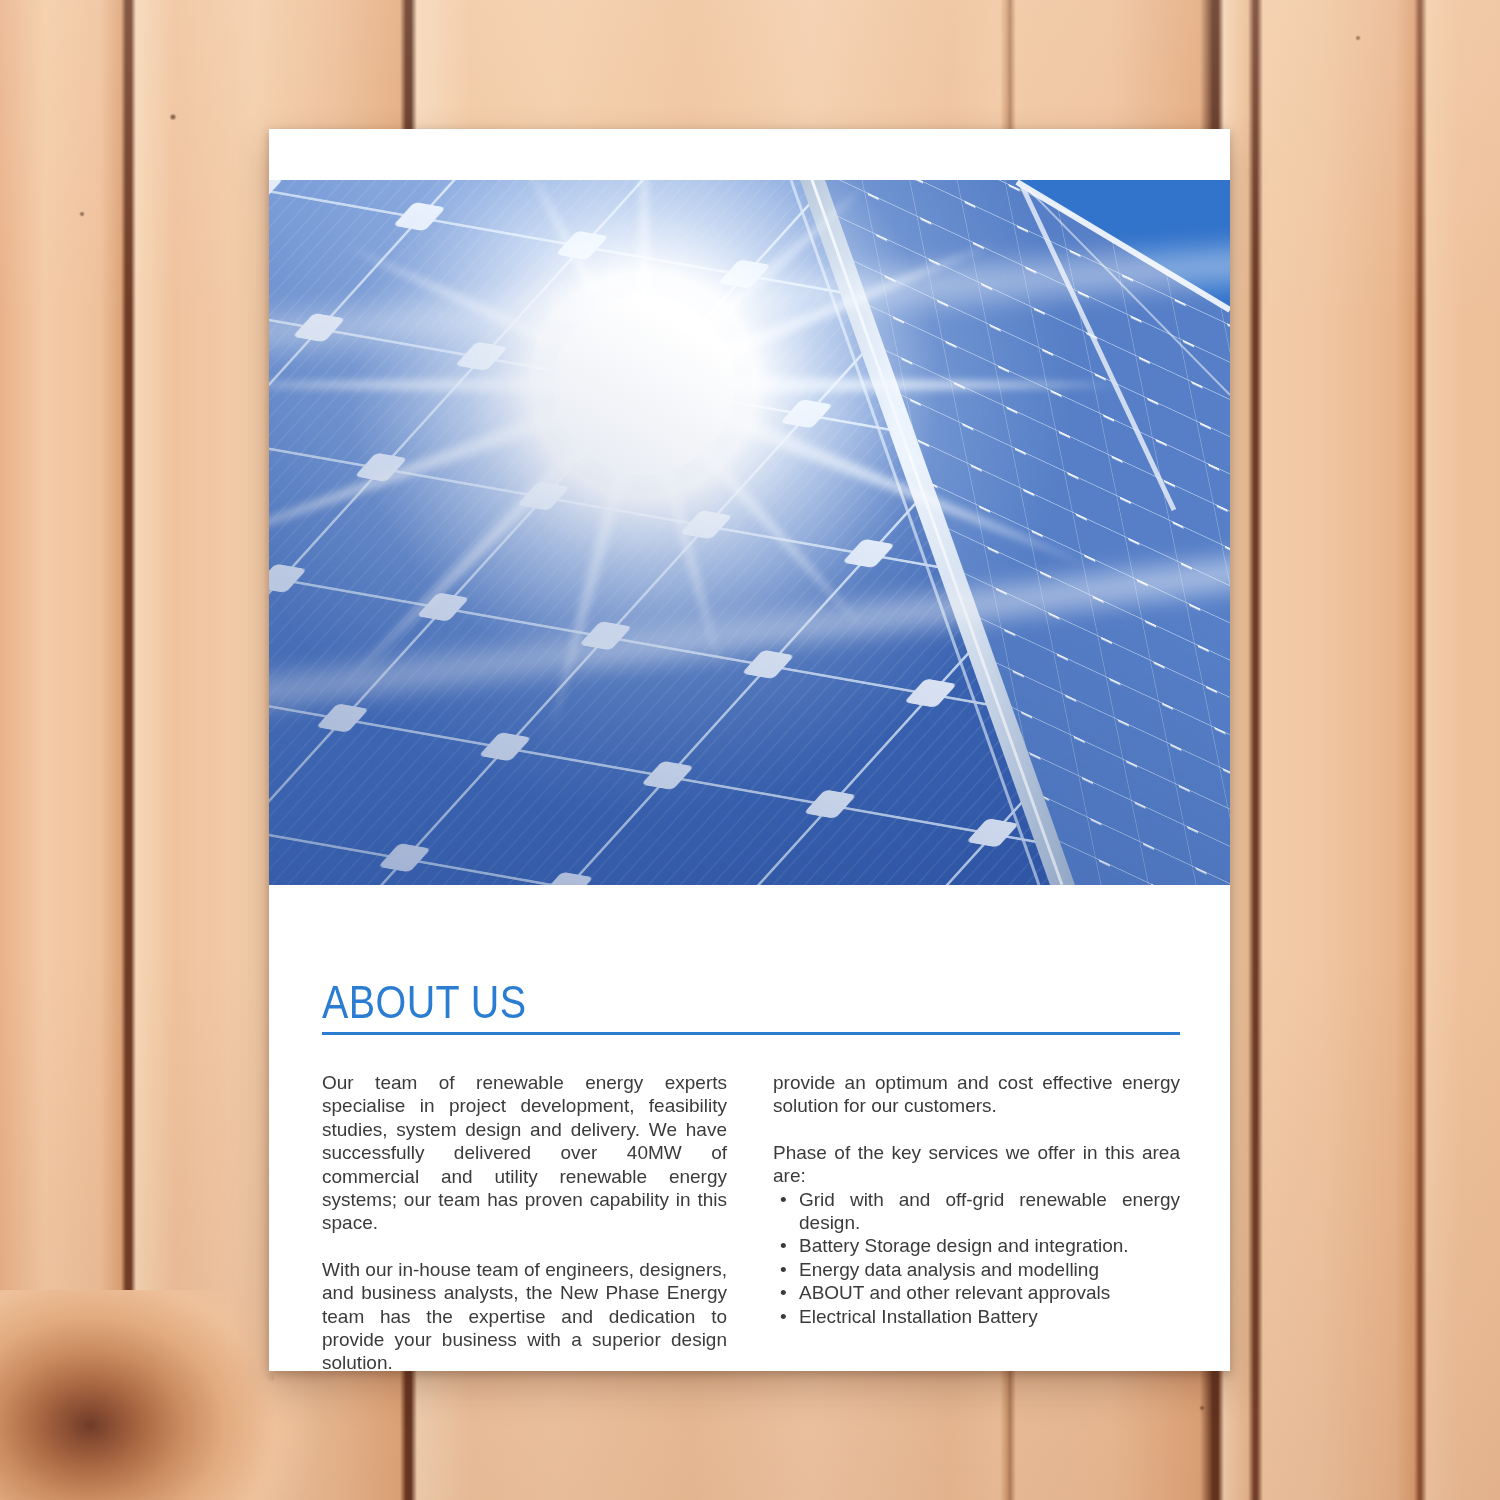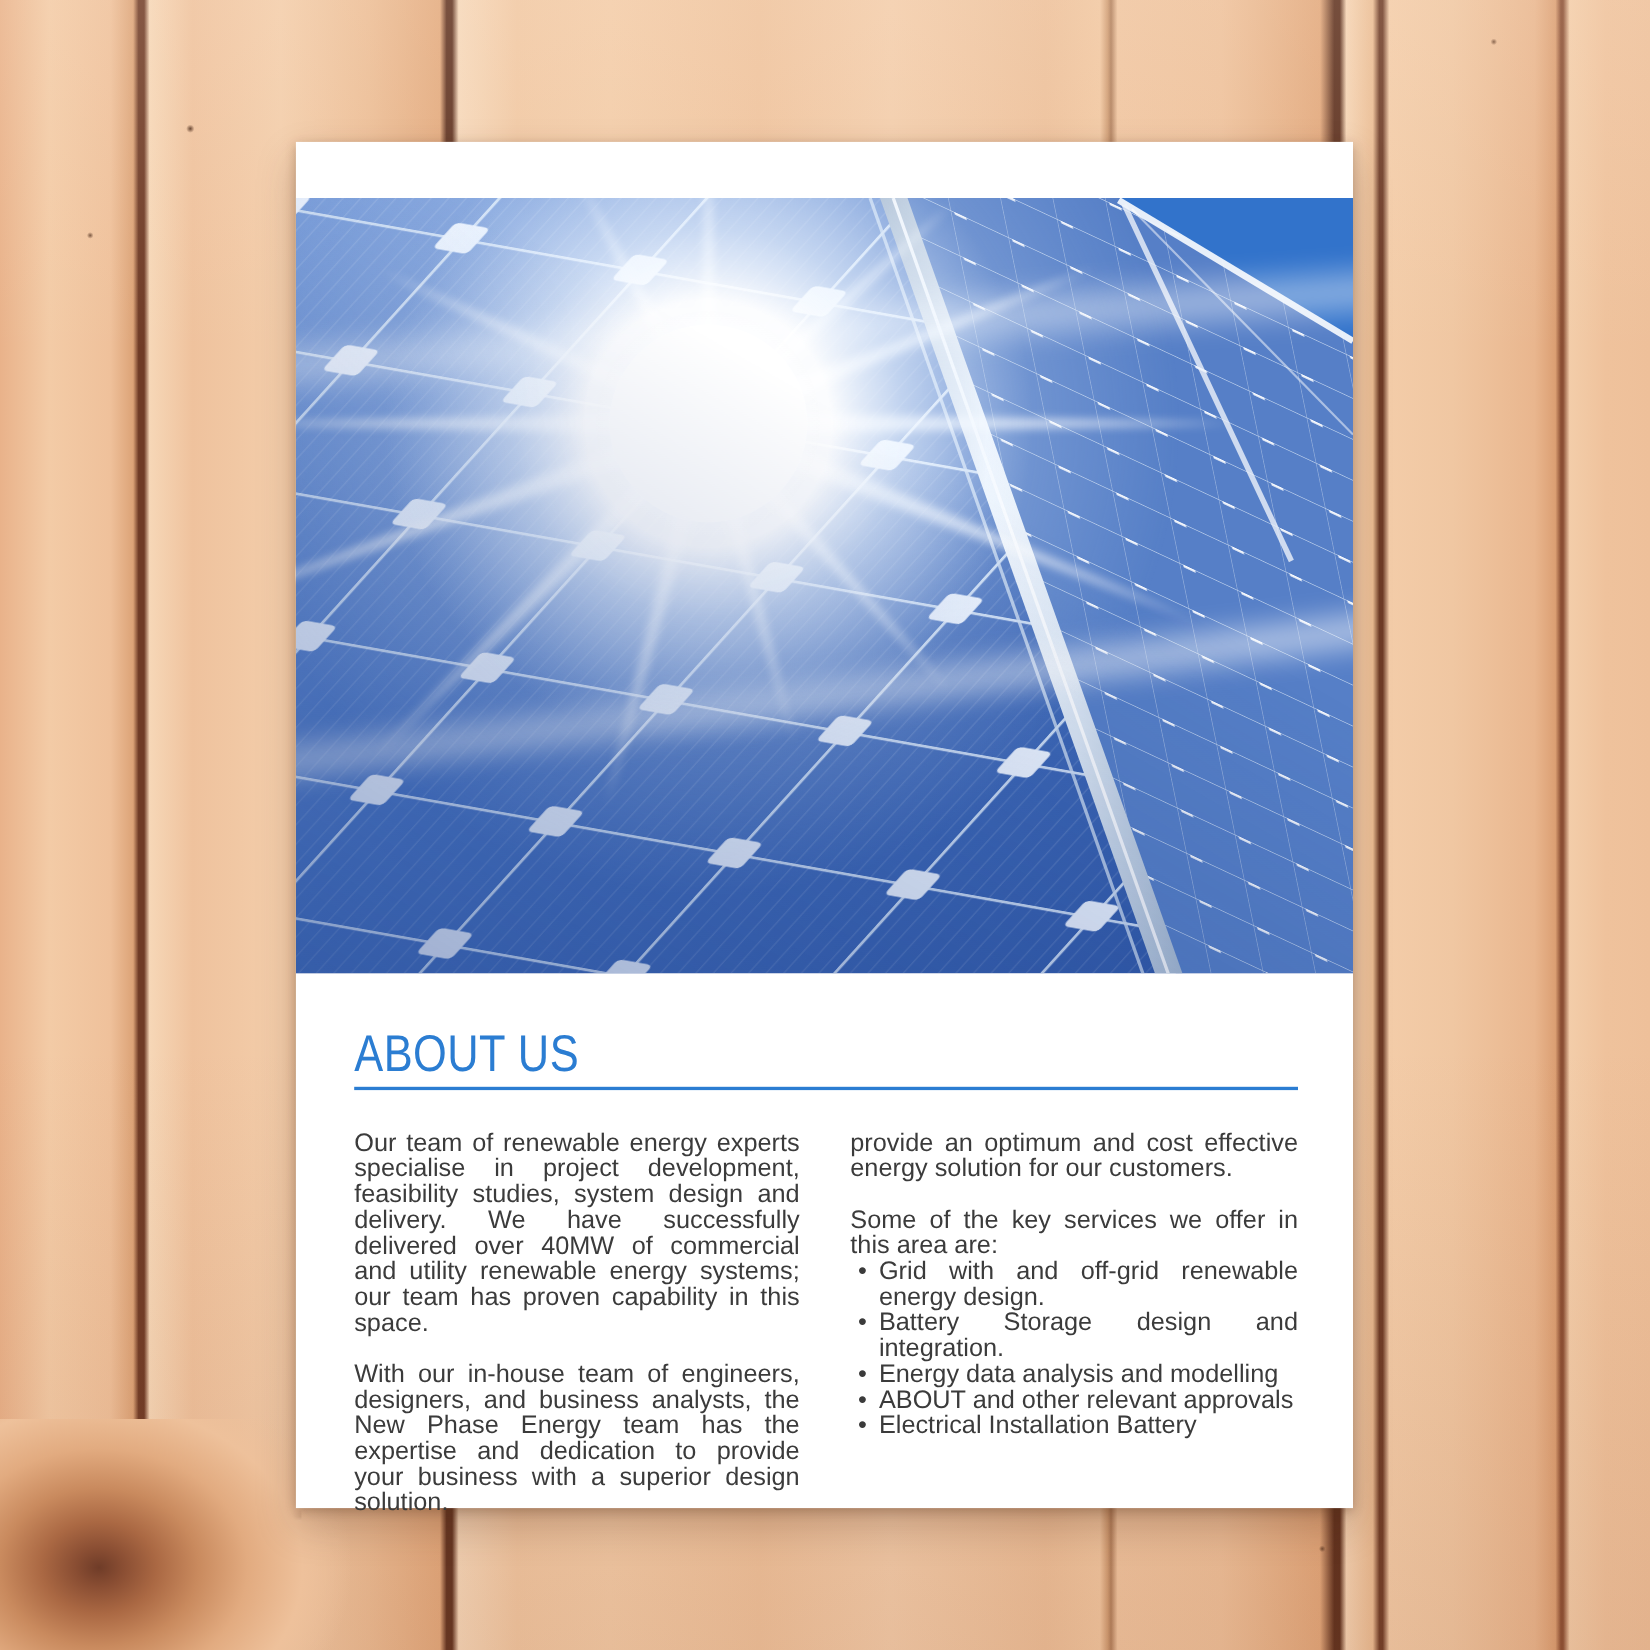--- a/index.html
+++ b/index.html
@@ -45,32 +45,32 @@
   .sheet{
     position:absolute;left:269px;top:129px;width:961px;height:1242px;
     background:#ffffff;
     box-shadow:0 3px 9px rgba(82,42,24,.30), 0 16px 34px rgba(82,42,24,.26);
   }
   .hero{
     position:absolute;left:0;top:51px;width:961px;height:705px;overflow:hidden;
   }
   .hero svg{display:block;width:100%;height:100%;}
   .content{
-    position:absolute;left:53px;top:756px;width:858px;
+    position:absolute;left:53px;top:800px;width:858px;
   }
   .heading{
     margin-top:51px;
     font-size:47px;line-height:44px;font-weight:400;
     color:#2b7dd2;letter-spacing:.5px;
     transform:scaleX(.84);transform-origin:left bottom;
     white-space:nowrap;
   }
   .rule{height:3px;background:#2b7dd2;margin-top:8px;}
   .cols{display:flex;gap:46px;margin-top:36px;color:#3b3b3b;}
-  .col{font-size:23px;line-height:23.4px;text-align:justify;}
+  .col{font-size:19px;line-height:23.4px;text-align:justify;}
   .col.left{width:405px;}
   .col.right{width:407px;}
   .col p{margin:0 0 23px 0;}
   .col p:last-child{margin-bottom:0;}
   ul.services{list-style:none;margin:0;padding:0;}
   ul.services li{position:relative;padding-left:26px;margin:0;text-align:justify;}
   ul.services .bullet{position:absolute;left:7px;top:0;}
 </style>
 </head>
 <body>
@@ -203,21 +203,21 @@
     <div class="rule"></div>
 
     <div class="cols">
       <div class="col left">
         <p>Our team of renewable energy experts specialise in project development, feasibility studies, system design and delivery. We have successfully delivered over 40MW of commercial and utility renewable energy systems; our team has proven capability in this space.</p>
         <p>With our in-house team of engineers, designers, and business analysts, the New Phase Energy team has the expertise and dedication to provide your business with a superior design solution.</p>
       </div>
 
       <div class="col right">
         <p>provide an optimum and cost effective energy solution for our customers.</p>
-        <p style="margin-bottom:0;">Some of the key services we offer in this area are:</p>
+        <p style="margin-bottom:0;">Phase of the key services we offer in this area are:</p>
         <ul class="services">
           <li>
             <span class="bullet">•</span>
             <span>Grid with and off-grid renewable energy design.</span>
           </li>
           <li>
             <span class="bullet">•</span>
             <span>Battery Storage design and integration.</span>
           </li>
           <li>

